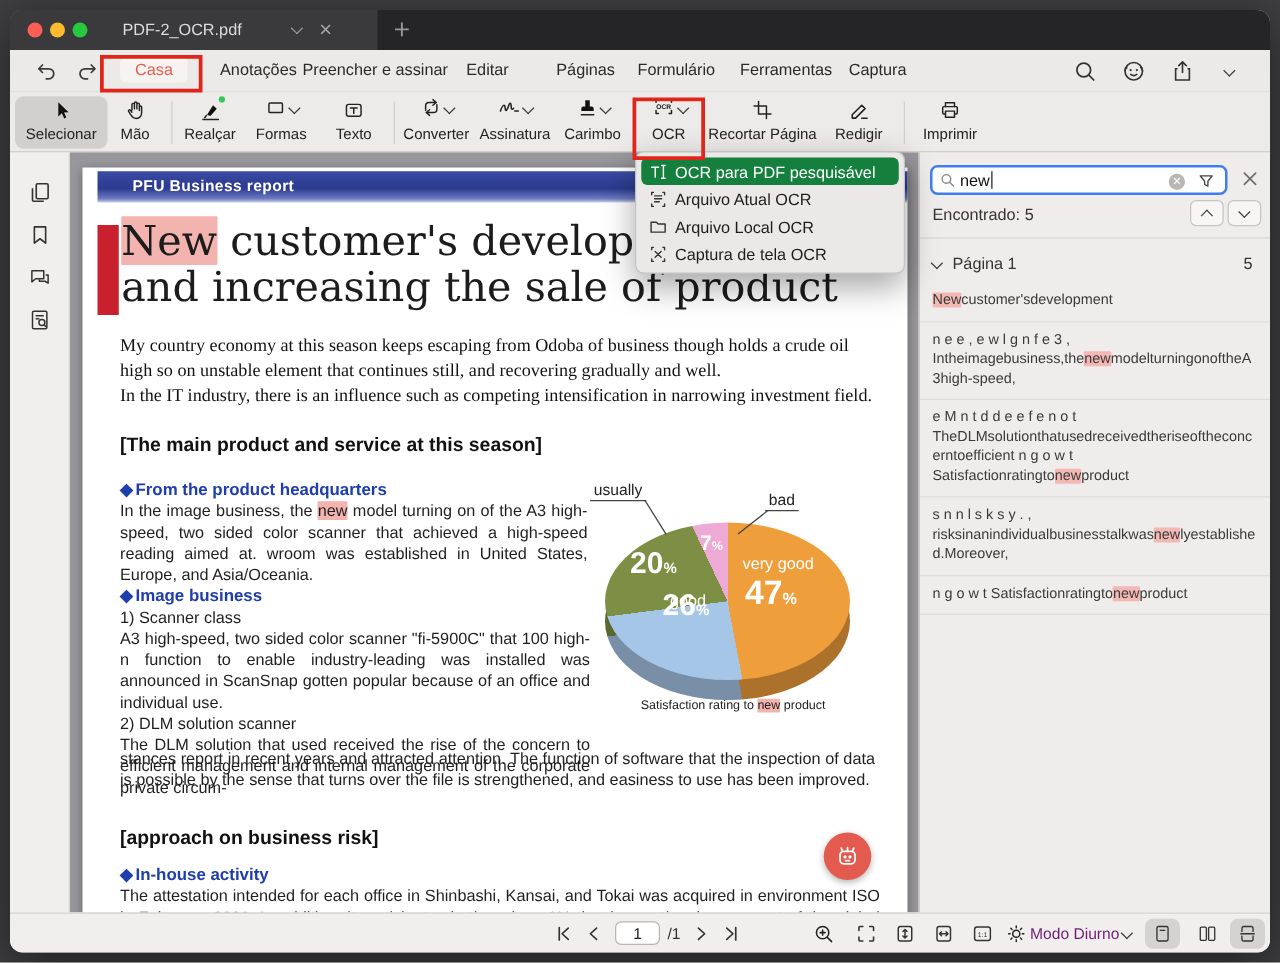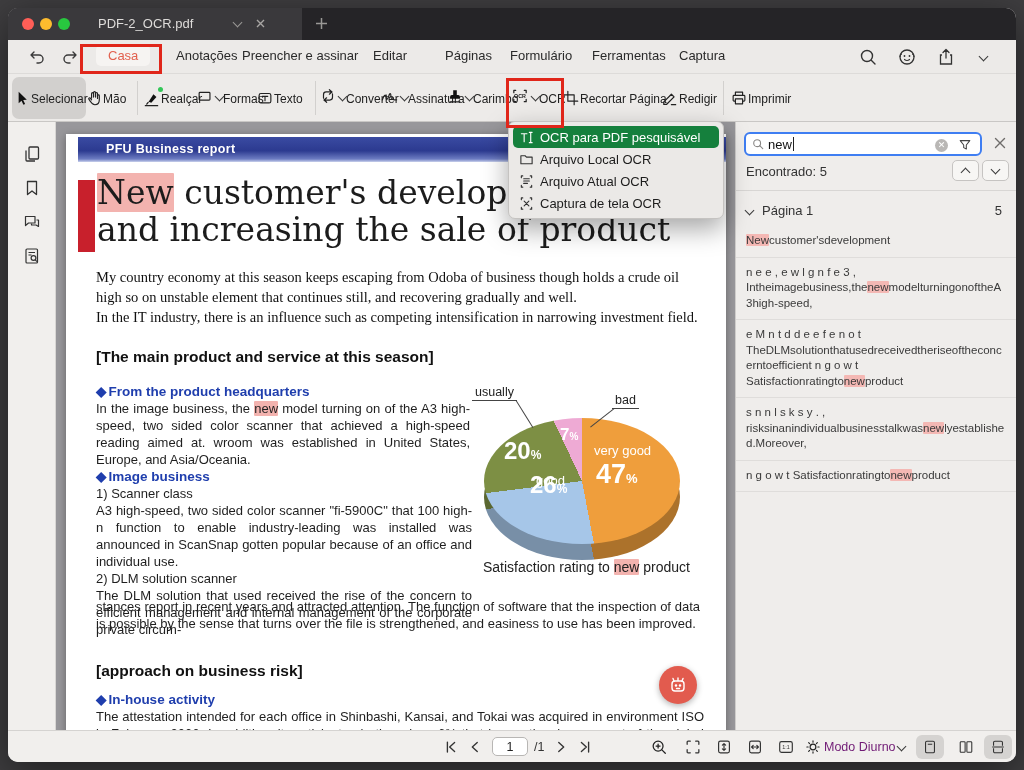--- a/index.html
+++ b/index.html
@@ -18,21 +18,21 @@
   .chev.dark { border-color:#3a3a3a; }
 
   
   .menubar { position:absolute; left:0; top:32px; width:100%; height:34px; background:#eceae8; border-bottom:1px solid #dddbd9; }
   .mitem { position:absolute; top:8px; font-size:13px; color:#2a2a2a; cursor:default; }
   .mitem.active { color:#e2604e; background:#f6f4f2; border-radius:5px; padding:3px 12px; top:5px; }
   .micon { position:absolute; top:7px; width:20px; height:20px; }
 
   
   .toolbar { position:absolute; left:0; top:66px; width:100%; height:48px; background:#edebe9; border-bottom:1px solid #c9c7c5; }
-  .tbtn { position:absolute; top:3px; height:42px; display:flex; align-items:center; justify-content:flex-start; }
+  .tbtn { position:absolute; top:3px; height:42px; display:flex; flex-direction:column; align-items:center; justify-content:flex-start; }
   .tbtn .ic { height:22px; display:flex; align-items:center; gap:2px; }
   .tbtn .lbl { font-size:12px; color:#222; white-space:nowrap; margin-top:1px; }
   .tbtn.sel { background:#d2d0ce; border-radius:7px; }
   .tdiv { position:absolute; top:7px; width:1px; height:34px; background:#d2d0ce; }
   .gdot { position:absolute; width:5px; height:5px; background:#34c759; border-radius:50%; }
   svg.tk { stroke:#222; fill:none; stroke-width:1.3; stroke-linecap:round; stroke-linejoin:round; }
 
   
   .content { position:absolute; left:0; top:114px; width:100%; height:608px; }
   .sidebar { position:absolute; left:0; top:0; width:48px; height:100%; background:#f1efed; border-right:1px solid #d8d6d4; }
@@ -52,21 +52,21 @@
   .bsub .dia { color:#1f3ead; margin-right:2px; }
   .body13 { position:absolute; left:30px; font-size:13px; line-height:17px; color:#1f1f1f; text-align:justify; white-space:pre-line; }
 
   
   .chartbox { position:absolute; left:398px; top:251px; width:245px; height:200px; }
   .pie { position:absolute; left:20px; top:33px; width:196px; height:126px; border-radius:50%; }
   .pie.depth { top:49px; filter:brightness(.72); }
   .pclab { position:absolute; color:#fff; font-weight:bold; }
   .callout { position:absolute; font-size:12.5px; color:#222; border-bottom:1.2px solid #444; padding:0 3px 1px; }
   .cline { position:absolute; height:1.2px; background:#444; transform-origin:left center; }
-  .chcap { position:absolute; left:0; top:174px; width:100%; text-align:center; font-size:14px; color:#222; }
+  .chcap { position:absolute; left:0; top:174px; width:100%; text-align:center; font-size:10px; color:#222; }
 
   .robot { position:absolute; right:38px; bottom:26px; width:38px; height:38px; border-radius:50%; background:#e25b4e; box-shadow:0 2px 6px rgba(0,0,0,.3); display:flex; align-items:center; justify-content:center; }
 
   
   .rpanel { position:absolute; left:727px; top:0; width:281px; height:100%; background:#efedeb; border-left:1px solid #cfcdcb; }
   .searchbox { position:absolute; left:8px; top:10px; width:238px; height:24px; background:#fff; border:2px solid #3f7ef2; border-radius:6px; display:flex; align-items:center; padding:0 6px; }
   .searchbox .q { font-size:13px; color:#111; margin-left:4px; }
   .caret { width:1.5px; height:14px; background:#222; margin-left:1px; }
   .clearbtn { position:absolute; right:32px; top:5px; width:13px; height:13px; border-radius:50%; background:#b9b7b5; color:#fff; font-size:9px; line-height:13px; text-align:center; }
   .funnel { position:absolute; right:8px; top:4px; }
@@ -478,29 +478,29 @@
 
   <div class="dropdown">
     <div class="ditem sel">
       <svg width="15" height="15" viewBox="0 0 16 16">
           <path d="M2.5 4 h6 M5.5 4 v8.5 M11 2.5 h3 M11 13.5 h3 M12.5 2.5 v11"></path>
         </svg>
       <span>OCR para PDF pesquisável</span>
     </div>
     <div class="ditem">
       <svg width="15" height="15" viewBox="0 0 16 16">
-          <path d="M2 4 h4.5 L8 5.5 h6 V12.5 H2 Z"></path>
-        </svg>
-      <span>Arquivo Local OCR</span>
+          <path d="M4 2 H2.5 V4 M12 2 H13.5 V4 M4 14 H2.5 V12 M12 14 H13.5 V12 M5 5 h6 M5 7.5 h6 M5 10 h4"></path>
+        </svg>
+      <span>Arquivo Atual OCR</span>
     </div>
     <div class="ditem">
       <svg width="15" height="15" viewBox="0 0 16 16">
-          <path d="M4 2 H2.5 V4 M12 2 H13.5 V4 M4 14 H2.5 V12 M12 14 H13.5 V12 M5 5 h6 M5 7.5 h6 M5 10 h4"></path>
-        </svg>
-      <span>Arquivo Atual OCR</span>
+          <path d="M2 4 h4.5 L8 5.5 h6 V12.5 H2 Z"></path>
+        </svg>
+      <span>Arquivo Local OCR</span>
     </div>
     <div class="ditem">
       <svg width="15" height="15" viewBox="0 0 16 16">
           <path d="M4 2 H2.5 V4 M12 2 H13.5 V4 M4 14 H2.5 V12 M12 14 H13.5 V12 M5.5 5.5 L10.5 10.5 M10.5 5.5 L5.5 10.5"></path>
         </svg>
       <span>Captura de tela OCR</span>
     </div>
   </div>
 
   <div class="redbox" style="left:72px; top:36px; width:82px; height:30px;"></div>

